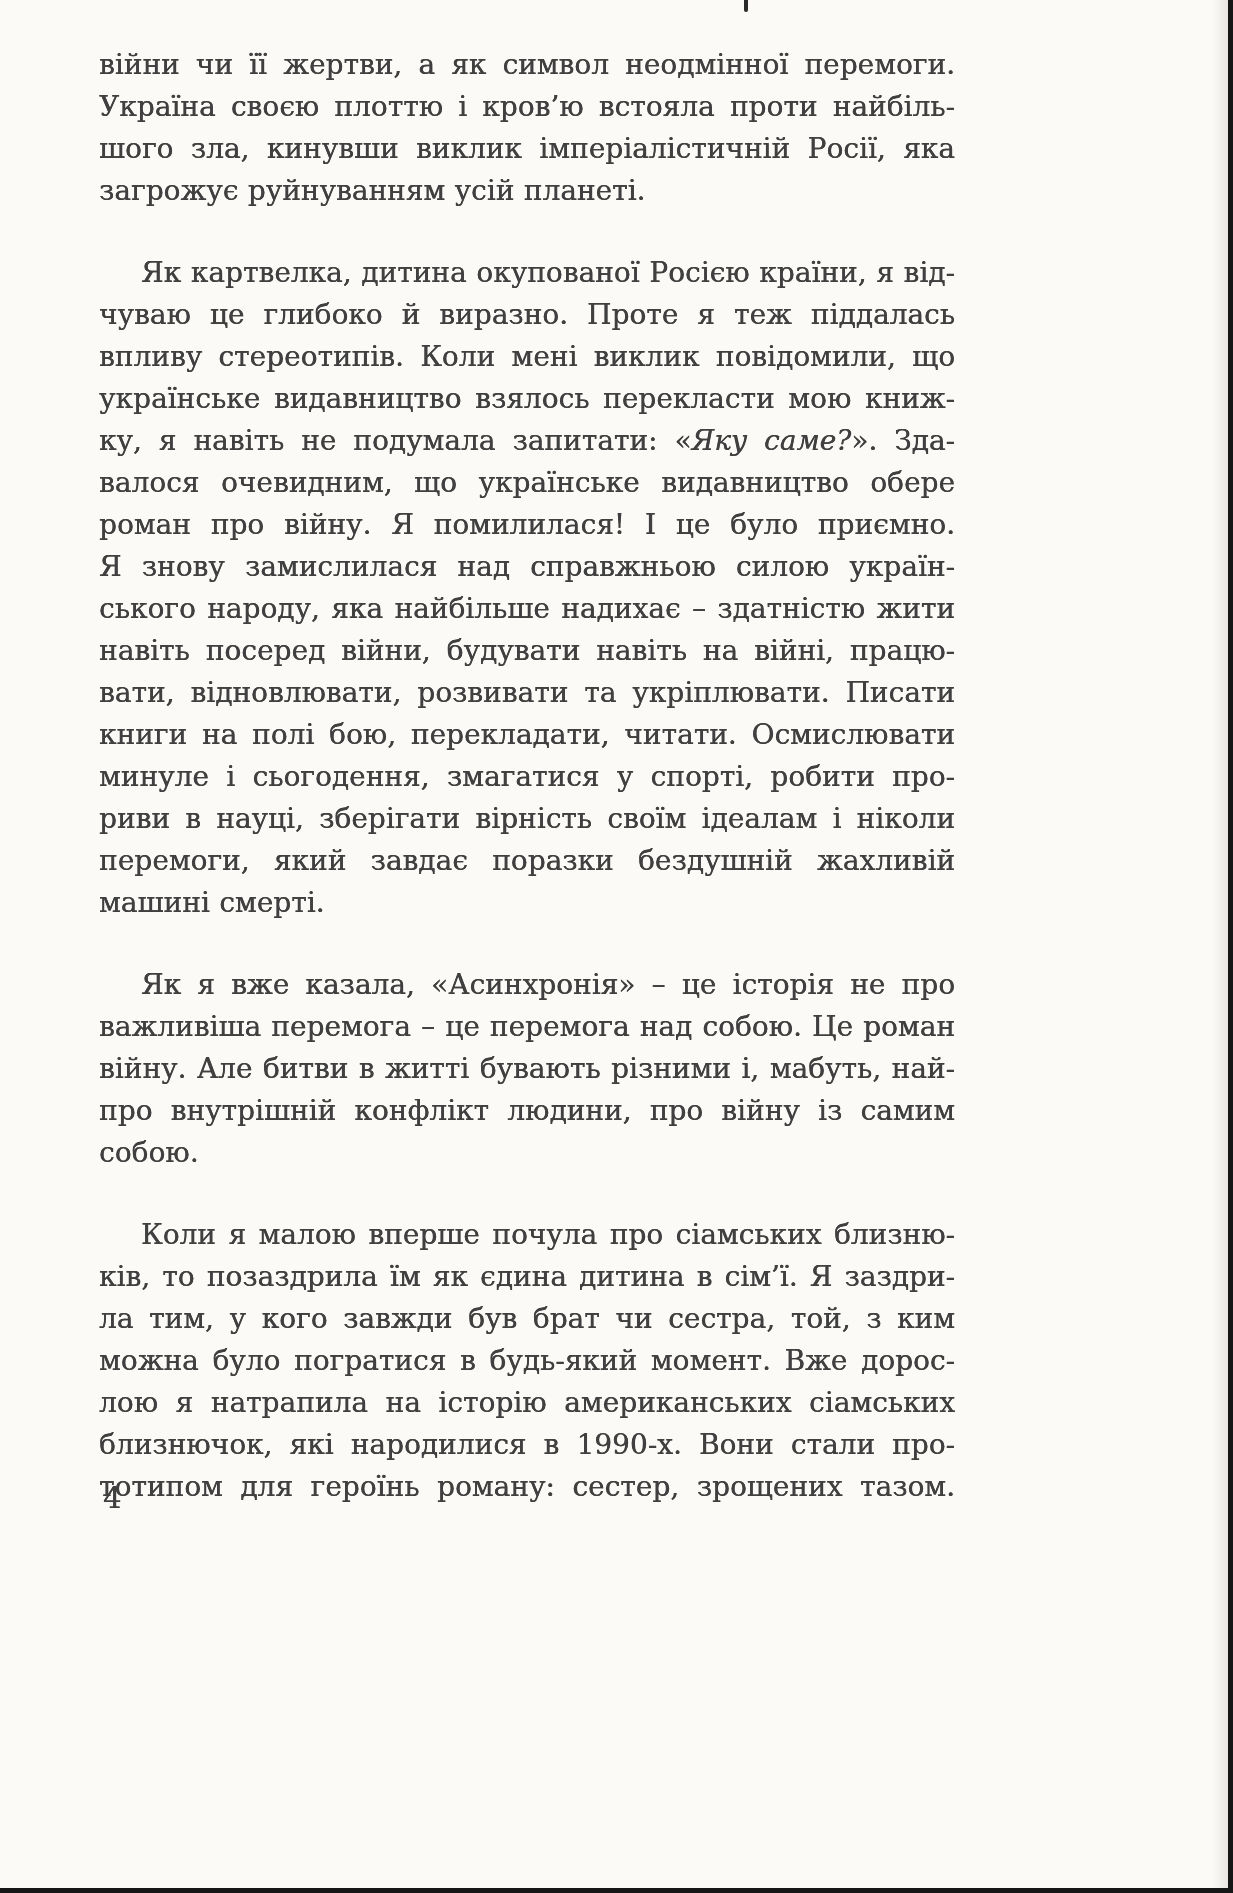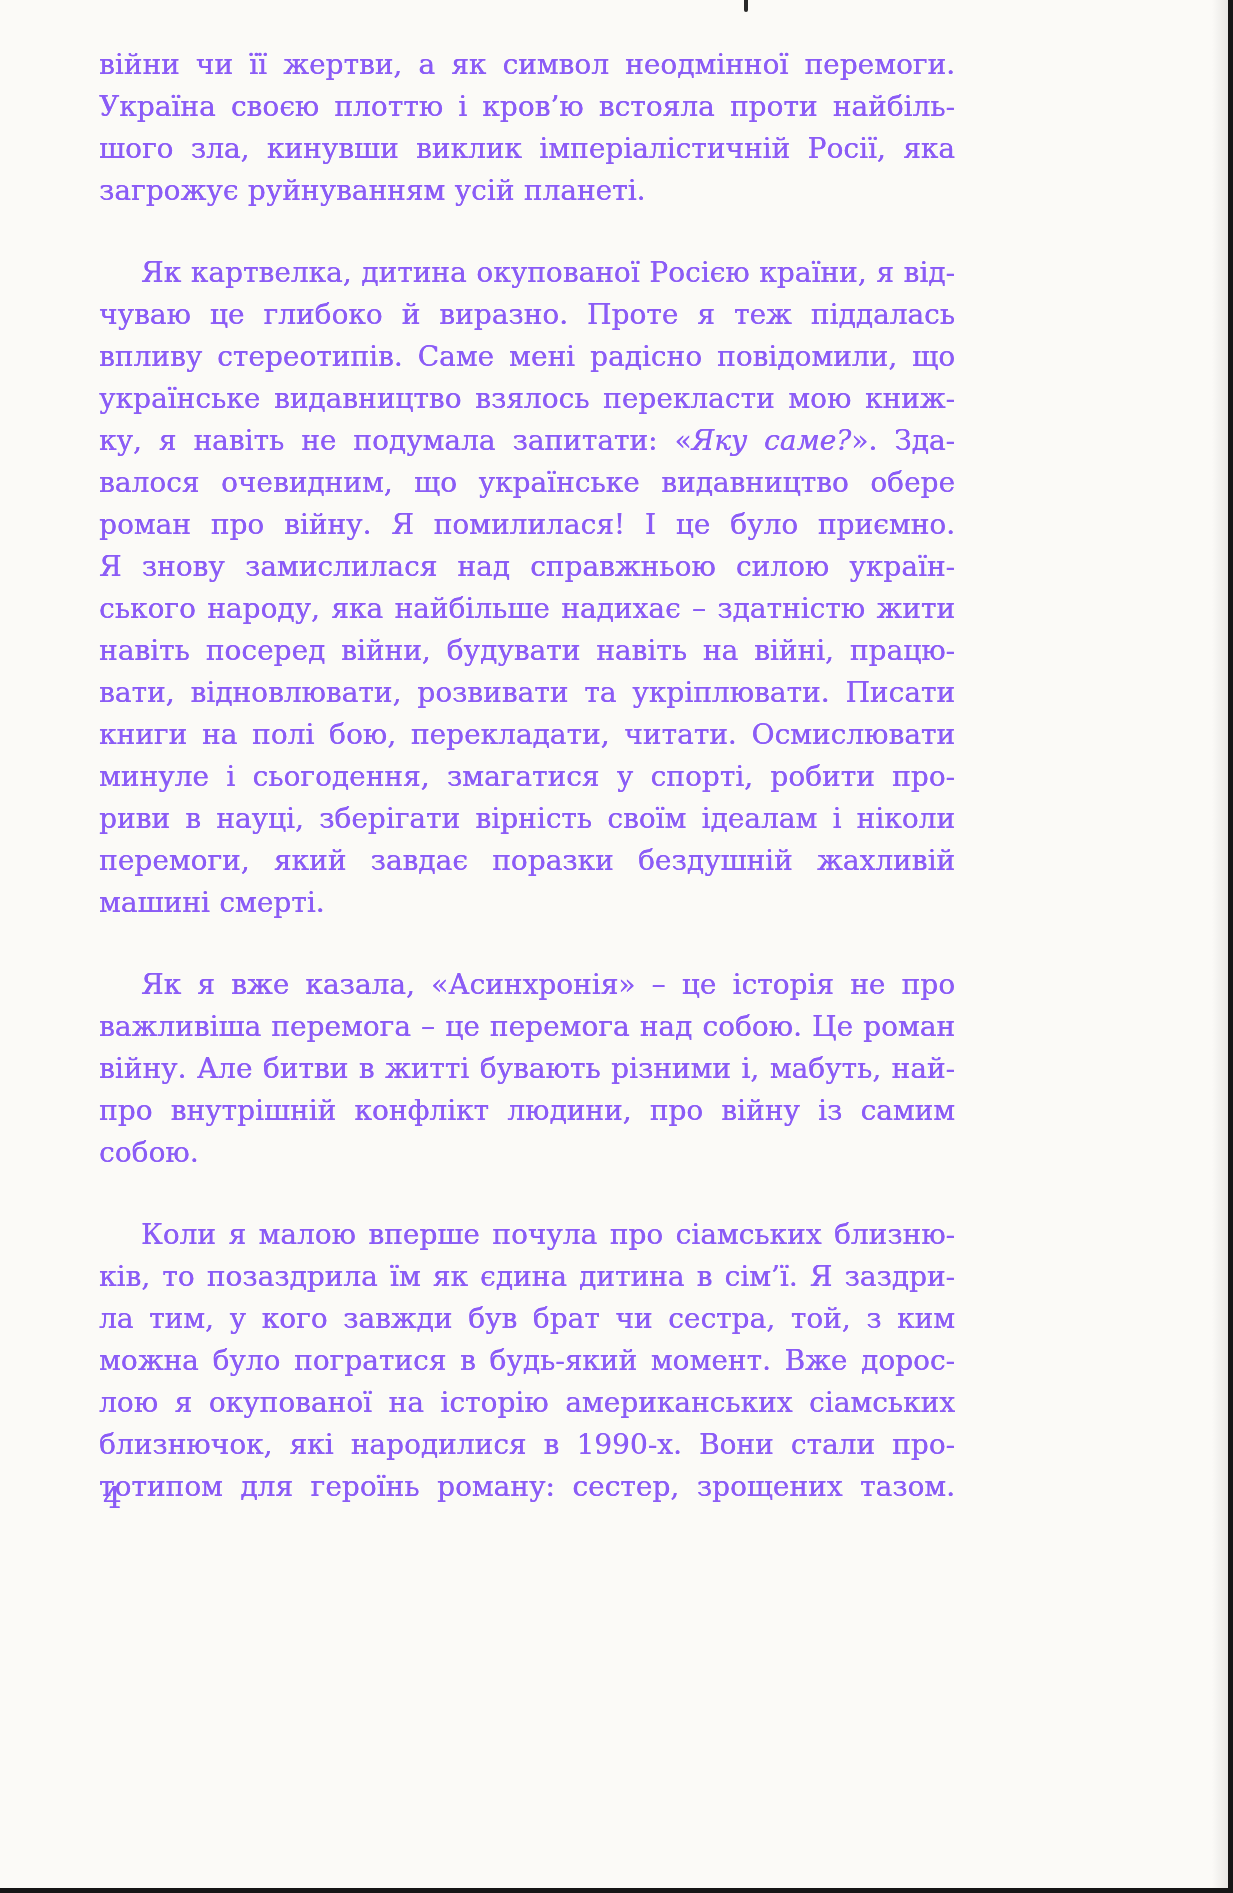--- a/index.html
+++ b/index.html
@@ -10,21 +10,21 @@
     background: #e9e7e2;
     overflow: hidden;
   }
   .page {
     position: relative;
     width: 1233px;
     height: 1893px;
     background: #fbfaf7;
     overflow: hidden;
     font-family: "DejaVu Serif", "Liberation Serif", serif;
-    color: #8b5cf6;
+    color: #404040;
   }
   .textblock {
     position: absolute;
     left: 99px;
     top: 44px;
     width: 856px;
   }
   .line {
     font-size: 28px;
     line-height: 42px;
@@ -86,21 +86,21 @@
 <body>
 
 <div class="page">
   <div class="textblock">
       <div class="line">війни чи її жертви, а як символ неодмінної перемоги.</div>
       <div class="line">Україна своєю плоттю і кров’ю встояла проти найбіль-</div>
       <div class="line">шого зла, кинувши виклик імперіалістичній Росії, яка</div>
       <div class="line last">загрожує руйнуванням усій планеті.</div>
       <div class="line indent">Як картвелка, дитина окупованої Росією країни, я від-</div>
       <div class="line">чуваю це глибоко й виразно. Проте я теж піддалась</div>
-      <div class="line">впливу стереотипів. Саме мені радісно повідомили, що</div>
+      <div class="line">впливу стереотипів. Коли мені виклик повідомили, що</div>
       <div class="line">українське видавництво взялось перекласти мою книж-</div>
       <div class="line">ку, я навіть не подумала запитати: «<i>Яку саме?</i>». Зда-</div>
       <div class="line">валося очевидним, що українське видавництво обере</div>
       <div class="line">роман про війну. Я помилилася! І це було приємно.</div>
       <div class="line">Я знову замислилася над справжньою силою україн-</div>
       <div class="line">ського народу, яка найбільше надихає – здатністю жити</div>
       <div class="line">навіть посеред війни, будувати навіть на війні, працю-</div>
       <div class="line">вати, відновлювати, розвивати та укріплювати. Писати</div>
       <div class="line">книги на полі бою, перекладати, читати. Осмислювати</div>
       <div class="line">минуле і сьогодення, змагатися у спорті, робити про-</div>
@@ -109,21 +109,21 @@
       <div class="line last">машині смерті.</div>
       <div class="line indent">Як я вже казала, «Асинхронія» – це історія не про</div>
       <div class="line">важливіша перемога – це перемога над собою. Це роман</div>
       <div class="line">війну. Але битви в житті бувають різними і, мабуть, най-</div>
       <div class="line">про внутрішній конфлікт людини, про війну із самим</div>
       <div class="line last">собою.</div>
       <div class="line indent">Коли я малою вперше почула про сіамських близню-</div>
       <div class="line">ків, то позаздрила їм як єдина дитина в сім’ї. Я заздри-</div>
       <div class="line">ла тим, у кого завжди був брат чи сестра, той, з ким</div>
       <div class="line">можна було погратися в будь-який момент. Вже дорос-</div>
-      <div class="line">лою я окупованої на історію американських сіамських</div>
+      <div class="line">лою я натрапила на історію американських сіамських</div>
       <div class="line">близнючок, які народилися в 1990-х. Вони стали про-</div>
       <div class="line">тотипом для героїнь роману: сестер, зрощених тазом.</div>
     </div>
   <div class="pagenum">4</div>
   <div class="edge-shade"></div>
   <div class="edge-right"></div>
   <div class="edge-bottom"></div>
   <div class="speck"></div>
 </div>
 

